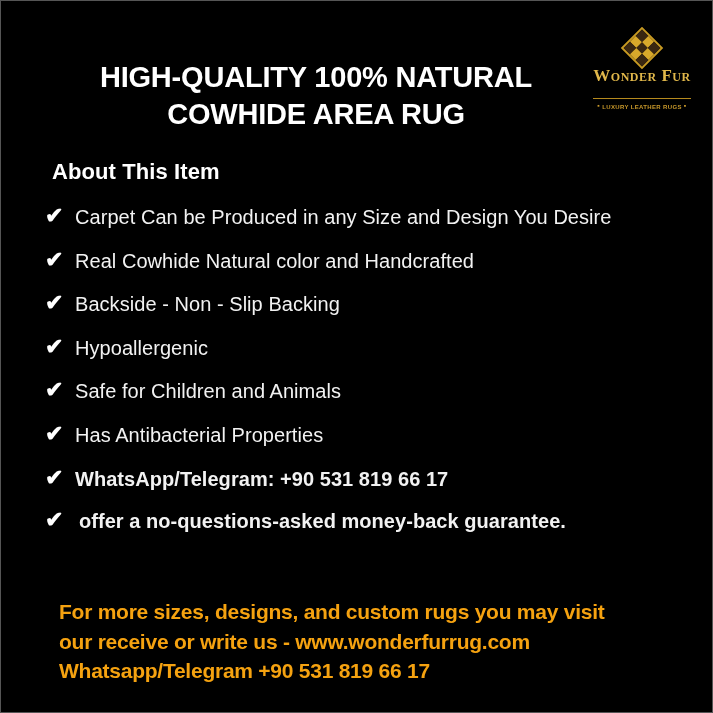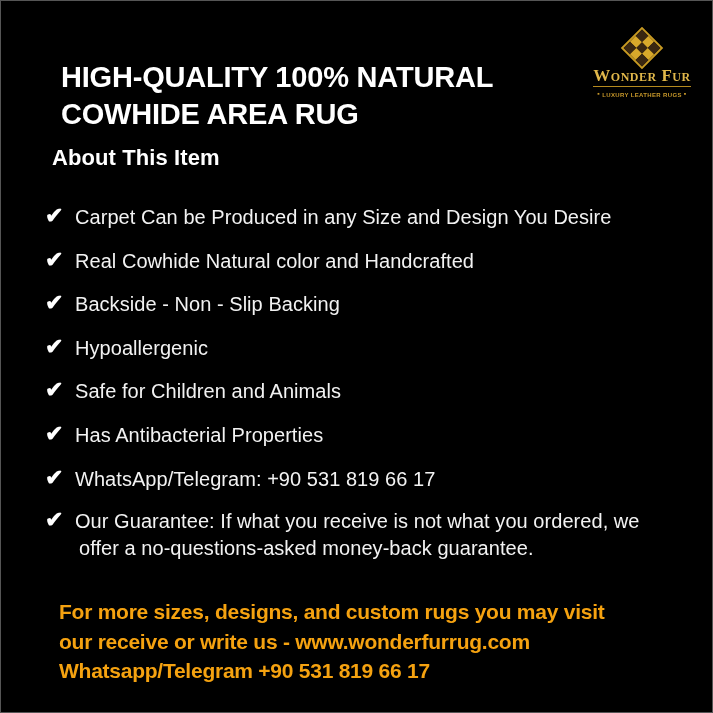--- a/index.html
+++ b/index.html
@@ -55,21 +55,21 @@
   .logo-diamond i.d { background: #3a2711; }
 
   .logo-name {
     font-family: "Liberation Serif", serif;
     font-variant: small-caps;
     font-weight: 700;
     font-size: 17px;
     letter-spacing: 0.5px;
     color: #E0B74A;
     margin-top: -1px;
-    padding-bottom: 1px;
+    padding-bottom: 13px;
     border-bottom: 1px solid #B58A1E;
     display: inline-block;
     line-height: 1.05;
   }
   .logo-tagline {
     margin-top: 3px;
     font-family: "Liberation Sans", sans-serif;
     font-weight: 700;
     font-size: 6px;
     letter-spacing: 0.35px;
@@ -77,32 +77,33 @@
     white-space: nowrap;
   }
   .logo-tagline .dot { font-size: 7px; vertical-align: 1px; }
 
   
   .title {
     position: absolute;
     top: 58px;
     left: 60px;
     width: 510px;
+    text-align: center;
     color: #ffffff;
     font-size: 29px;
     font-weight: 700;
     line-height: 1.27;
     letter-spacing: -0.2px;
   }
   .title .line { display: block; }
 
   
   .section-heading {
     position: absolute;
-    top: 144px;
+    top: 158px;
     left: 51px;
     color: #ffffff;
     font-size: 22px;
     font-weight: 700;
     letter-spacing: 0.1px;
   }
 
   
   .features {
     position: absolute;
@@ -125,21 +126,21 @@
     padding-top: 1px;
     text-align: left;
   }
   .feature .ftext {
     flex: 1 1 auto;
     color: #f2f2f2;
     font-size: 20px;
     line-height: 1.33;
     letter-spacing: 0.05px;
   }
-  .feature .ftext .l2 { display: block; }
+  .feature .ftext .l2 { display: block; font-weight: bold; }
   .feature.two-line { margin-bottom: 16px; }
   .feature.indent-second .ftext .l2 { padding-left: 4px; }
 
   
   .footer {
     position: absolute;
     top: 596px;
     left: 58px;
     color: #F5A210;
     font-size: 21px;
@@ -218,21 +219,20 @@
     <div class="feature two-line">
       <span class="check">✔</span>
       <span class="ftext">
         <span class="l2">WhatsApp/Telegram: +90 531 819 66 17</span>
       </span>
     </div>
 
     <div class="feature two-line indent-second">
       <span class="check">✔</span>
       <span class="ftext">
-        <span>Our Guarantee: If what you receive is not what you ordered, we</span>
         <span class="l2">offer a no-questions-asked money-back guarantee.</span>
       </span>
     </div>
 
   </div>
 
   <div class="footer">
     <span class="line">For more sizes, designs, and custom rugs you may visit</span>
     <span class="line">our receive or write us - www.wonderfurrug.com</span>
     <span class="line">Whatsapp/Telegram +90 531 819 66 17</span>

